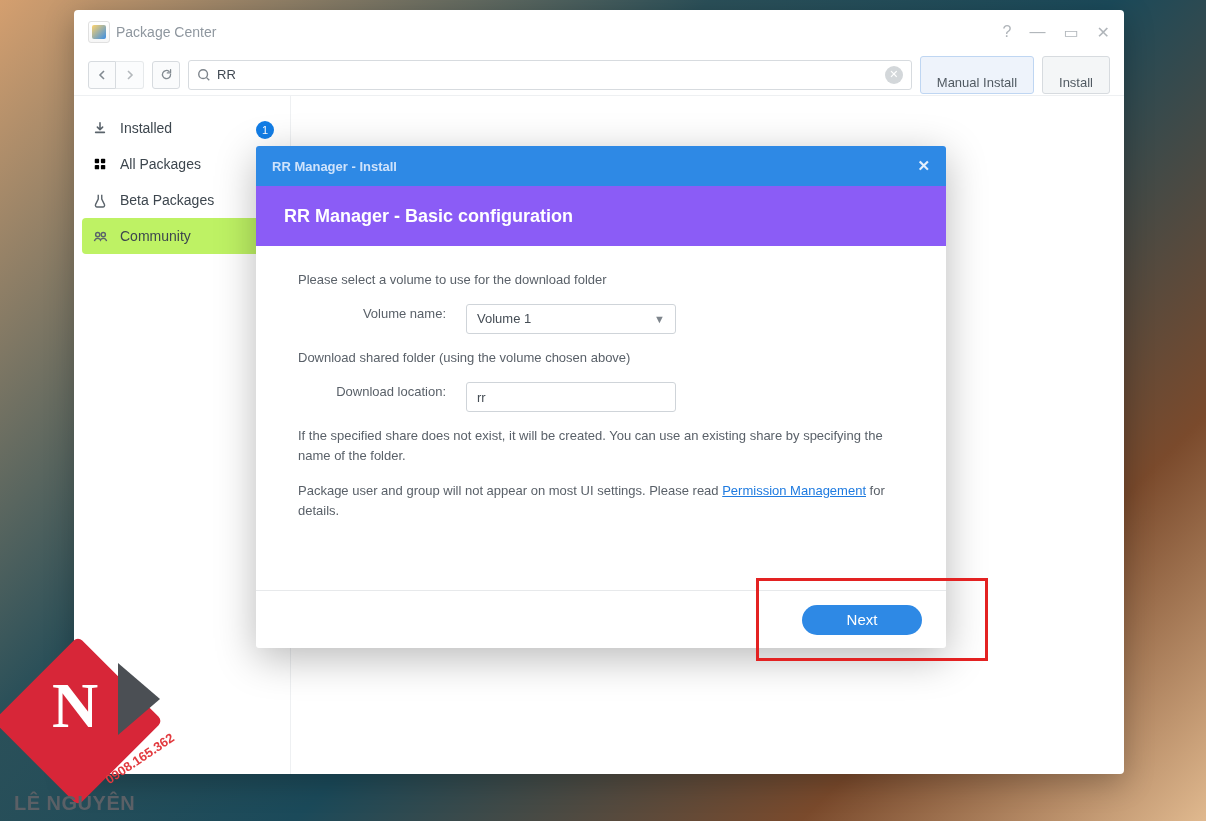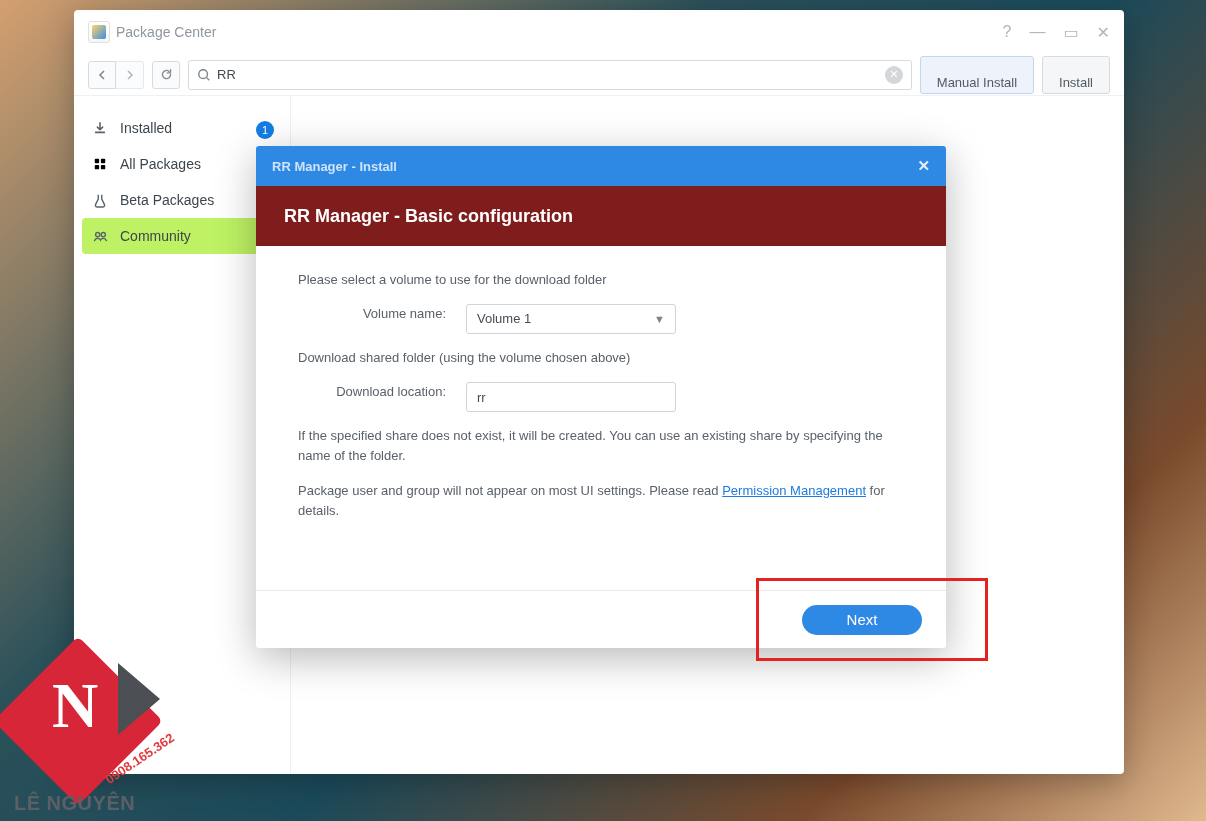--- a/index.html
+++ b/index.html
@@ -28,21 +28,21 @@
   .side-item .ico { width:16px;height:16px;color:#5a636b; display:flex;align-items:center;justify-content:center;}
   .badge{ position:absolute; right:16px; top:11px; background:#127de6;color:#fff;border-radius:50%;width:18px;height:18px;font-size:11px;display:flex;align-items:center;justify-content:center;}
   .content { flex:1; border-left:1px solid #eef0f2; padding:20px 24px; font-size:13px; color:#454d55; }
   .peek-title{ color:#c2410c; font-size:12px; margin-bottom:180px; margin-left:200px;margin-top:44px; }
   .peek-line{ color:#545c64; font-size:13px; }
   .cjk{ margin-top:88px; color:#5a626a;}
   
   .modal { position: absolute; top: 146px; left: 256px; width: 690px; height: 502px; background:#fff; border-radius:3px; box-shadow:0 10px 40px rgba(0,0,0,.28); overflow:hidden; }
   .modal-title { height: 40px; background:#2e89e5; color:#cfe3fb; display:flex; align-items:center; padding:0 16px; font-size:13px; font-weight:600;}
   .modal-title .mclose{ margin-left:auto; color:#e4effc; cursor:pointer; font-size:15px;}
-  .modal-sub { height: 60px; background:#7f1d1d; color:#fff; display:flex; align-items:center; padding:0 28px; font-size:18px; font-weight:600; }
+  .modal-sub { height: 60px; background:#8b5cf6; color:#fff; display:flex; align-items:center; padding:0 28px; font-size:18px; font-weight:600; }
   .modal-body { padding: 24px 30px; color:#5a6169; font-size:13px; line-height:1.55; }
   .modal-body p{ margin-bottom:14px;margin-left:12px; }
   .form-row { display:flex; margin-bottom:14px; }
   .form-row label { width: 180px; text-align:right; padding-right:20px; color:#5a6169;}
   .select, .textin { width: 210px; height: 30px; border:1px solid #cfd4d9; border-radius:3px; padding:0 10px; font-size:13px; color:#454d55; background:#fff; }
   .select{ display:flex;align-items:center;justify-content:space-between; cursor:pointer;}
   .select .caret{ color:#7d848b; font-size:11px;}
   .linklike{ color:#1f7be0; text-decoration:underline; cursor:pointer;}
   .modal-footer { position:absolute; bottom:0; left:0; right:0; height: 58px; border-top:1px solid #e7e9eb; display:flex; align-items:center; justify-content:flex-end; padding:0 24px; }
   .next-btn { width:120px; height:30px; border:none; border-radius:15px; background:#2e89e5; color:#fff; font-size:15px; cursor:pointer;}

